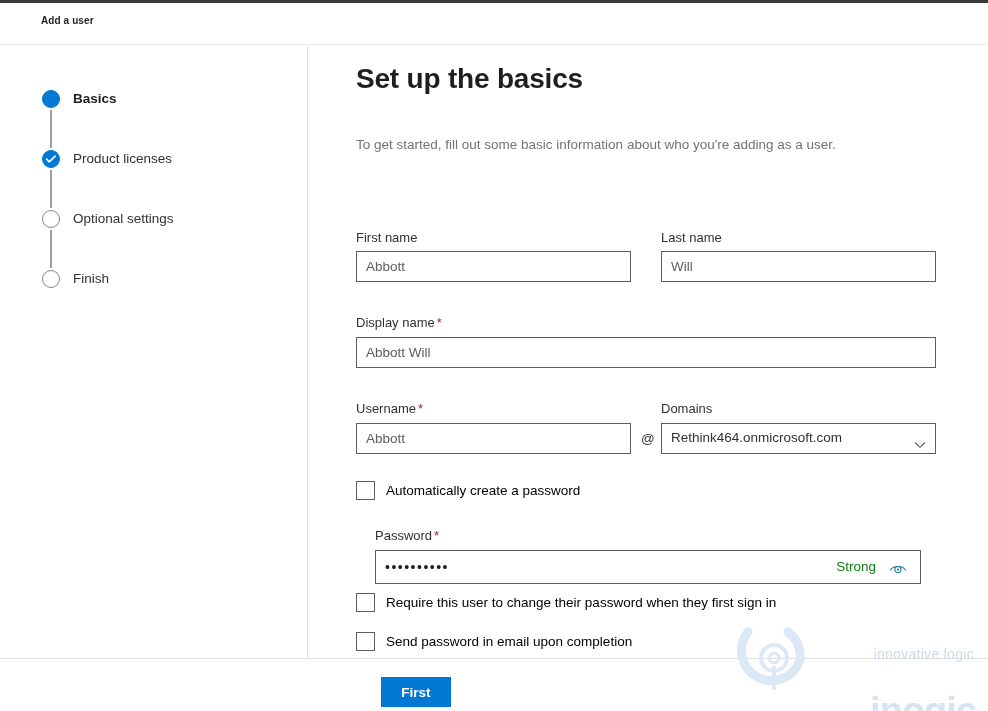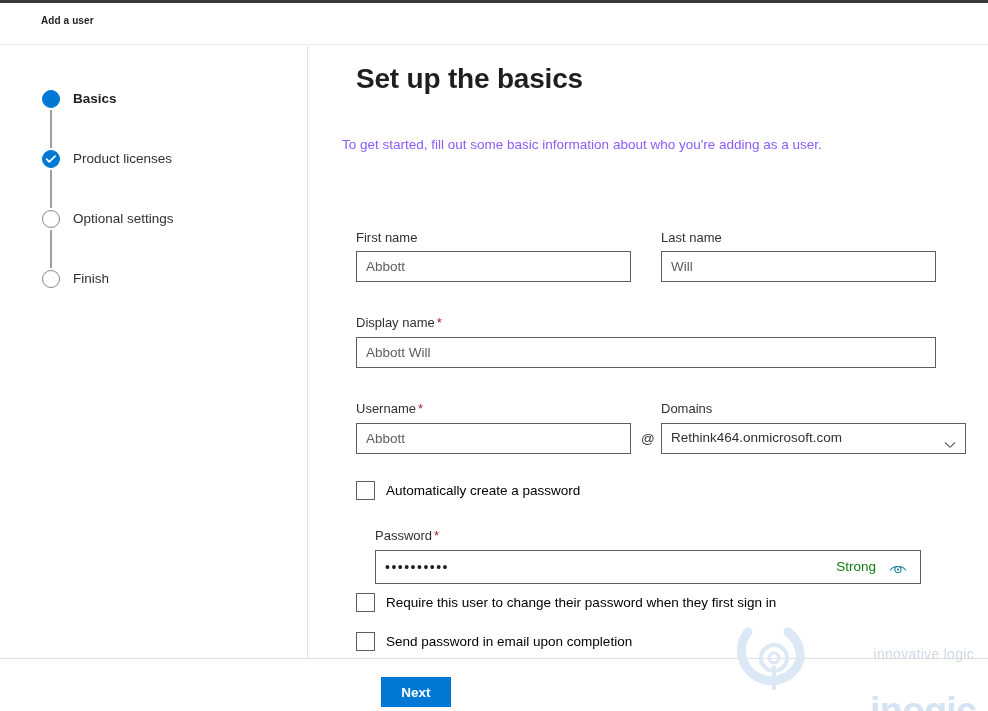--- a/index.html
+++ b/index.html
@@ -117,24 +117,24 @@
     position: absolute;
     left: 47px;
     top: 17px;
     font-size: 28px;
     font-weight: 700;
     color: #201f1e;
     letter-spacing: -0.2px;
   }
   .page-subtitle {
     position: absolute;
-    left: 33px;
+    left: 47px;
     top: 91px;
     font-size: 13.5px;
-    color: #8b5cf6;
+    color: #737373;
   }
   .field-label {
     position: absolute;
     font-size: 13px;
     color: #323130;
   }
   .req {
     color: #a4262c;
     font-size: 13px;
     margin-left: 2px;
@@ -345,21 +345,21 @@
   <input class="tbox" style="left: 47px; top: 291px; width: 580px;" value="Abbott Will">
 
   <div class="field-label" style="left:47px; top:355px;">
     <span>Username</span><span class="req">*</span>
   </div>
   <input class="tbox" style="left: 47px; top: 377px; width: 275px;" value="Abbott">
 
   <div class="at-sign" style="left:332px; top:385px;">@</div>
 
   <div class="field-label" style="left:352px; top:355px;">Domains</div>
-  <div class="dropdown" style="left:352px; top:377px; width:305px;">
+  <div class="dropdown" style="left:352px; top:377px; width:275px;">
     <div class="dropdown-text">Rethink464.onmicrosoft.com</div>
     <span class="chevron">
       <svg width="12" height="8" viewBox="0 0 12 8">
           <path d="M1 1.5 L6 6.3 L11 1.5" fill="none" stroke="#605e5c" stroke-width="1.1"></path>
         </svg>
     </span>
   </div>
 
   <div class="cbrow" style="left:47px; top:435px;">
     <span class="cbox"></span>
@@ -389,21 +389,21 @@
   </div>
 
   <div class="cbrow" style="left:47px; top:586px;">
     <span class="cbox"></span>
     <span class="cblabel">Send password in email upon completion</span>
   </div>
 
 </div>
 
 <div class="footer">
-  <button class="next-btn">Next</button>
+  <button class="next-btn">First</button>
 </div>
 
 <div class="watermark">
   <svg width="96" height="85" viewBox="0 0 96 85" style="position:absolute;left:0;top:0;">
     <path d="M18 10 A30 30 0 1 0 70 38 A30 30 0 0 0 58 10" fill="none" stroke="#dce8f5" stroke-width="9" stroke-linecap="round"></path>
     <circle cx="44" cy="36" r="13" fill="none" stroke="#dce8f5" stroke-width="4"></circle>
     <circle cx="44" cy="36" r="5" fill="none" stroke="#dce8f5" stroke-width="3"></circle>
     <path d="M44 44 L44 68" stroke="#dce8f5" stroke-width="4"></path>
   </svg>
   <div class="wm-tag">innovative logic</div>

